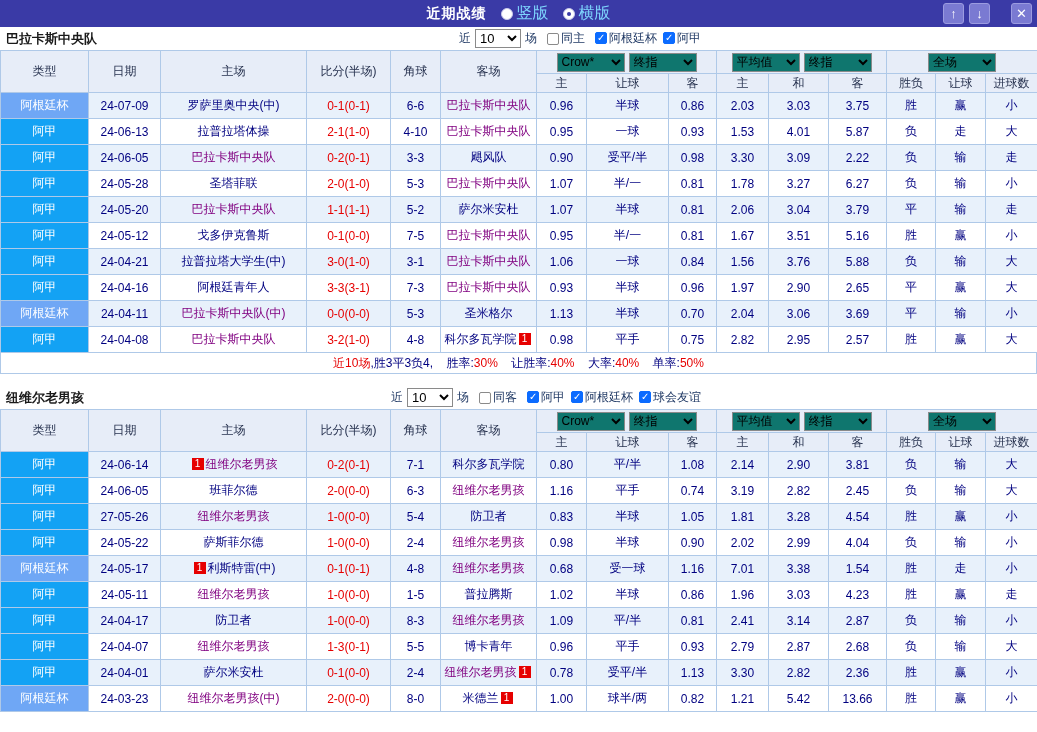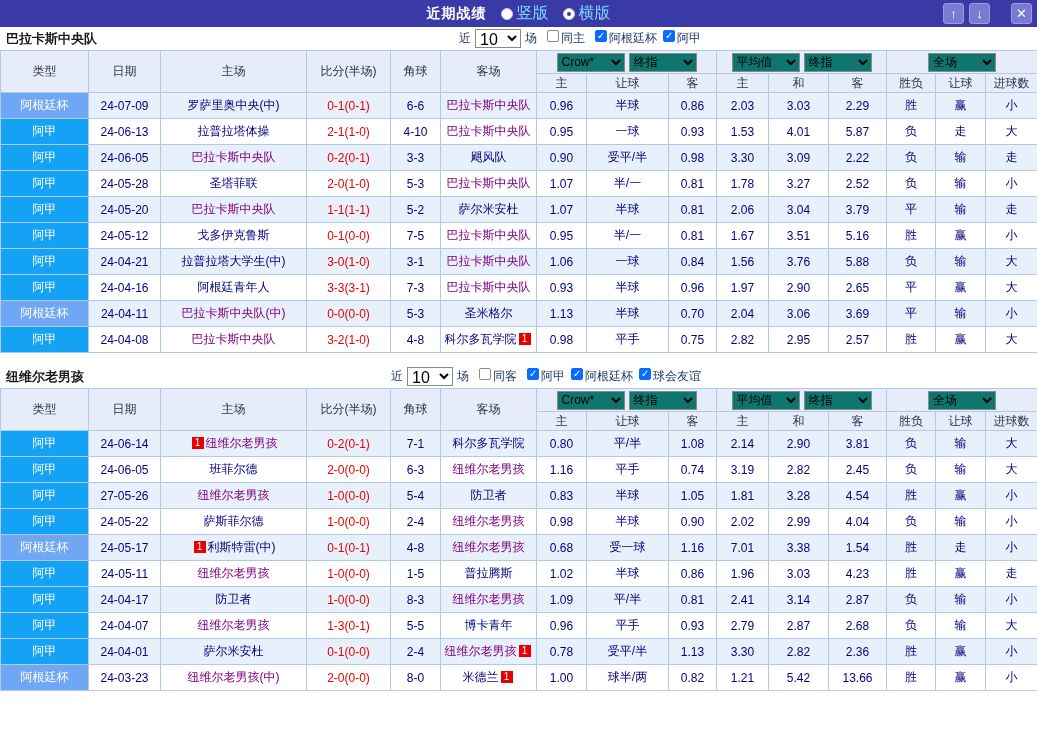--- a/index.html
+++ b/index.html
@@ -17,22 +17,22 @@
 .tb-actions{position:absolute;right:5px;top:3px;display:flex;gap:5px}
 .tb-btn{width:21px;height:21px;border:1px solid #9B9BE0;background:#7A7AD2;color:#fff;font-size:13px;line-height:18px;text-align:center;cursor:pointer;border-radius:3px;padding:0}
 .tb-btn.close{margin-left:16px}
 
 
 .section{margin:0}
 .section + .section{margin-top:12px}
 .section-header{height:23px;display:flex;align-items:center;padding:0 6px;white-space:nowrap}
 .team-title{font-weight:bold;color:#1a1a1a;font-size:13px}
 .filters{margin-left:auto;margin-right:330px;display:flex;align-items:center;gap:4px;color:#1F3864}
-.filters select{height:19px;font-size:16px;border:1px solid #8a8a8a;background:#fff;width:46px}
-.cb-opt{display:inline-flex;gap:2px;cursor:pointer;margin-left:6px;color:#1F3864}
+.filters select{height:19px;font-size:13px;border:1px solid #8a8a8a;background:#fff;width:46px}
+.cb-opt{display:inline-flex;align-items:center;gap:2px;cursor:pointer;margin-left:6px;color:#1F3864}
 .cb{width:12px;height:12px;border:1px solid #8a8a8a;background:#fff;display:inline-block;position:relative;border-radius:2px}
 .cb.checked{background:#0B6BFF;border-color:#0B6BFF}
 .cb.checked::after{content:"\2713";position:absolute;color:#fff;font-size:10px;left:1px;top:-1px;font-weight:bold}
 
 
 .grid{border-collapse:collapse;table-layout:fixed;width:1037px}
 .grid th,.grid td{border:1px solid #AFC9E8;text-align:center;overflow:hidden;white-space:nowrap;padding:0}
 .grid thead th{background:#E7EDF8;color:#27324F;font-weight:normal}
 .grid tr.h1 th{height:23px}
 .grid tr.h2 th{height:19px}
@@ -156,21 +156,21 @@
             <td class="date">24-07-09</td>
             <td class="team"><span class="plain">罗萨里奥中央(中)</span></td>
             <td class="score">0-1(0-1)</td>
             <td class="corner">6-6</td>
             <td class="team"><span class="hl">巴拉卡斯中央队</span></td>
             <td class="odds">0.96</td>
             <td class="odds">半球</td>
             <td class="odds">0.86</td>
             <td class="odds">2.03</td>
             <td class="odds">3.03</td>
-            <td class="odds">2.29</td>
+            <td class="odds">3.75</td>
             <td class="res res-r">胜</td>
             <td class="res res-r">赢</td>
             <td class="res res-b">小</td>
           </tr>
           <tr>
             <td class="type league">阿甲</td>
             <td class="date">24-06-13</td>
             <td class="team"><span class="plain">拉普拉塔体操</span></td>
             <td class="score">2-1(1-0)</td>
             <td class="corner">4-10</td>
@@ -207,21 +207,21 @@
             <td class="date">24-05-28</td>
             <td class="team"><span class="plain">圣塔菲联</span></td>
             <td class="score">2-0(1-0)</td>
             <td class="corner">5-3</td>
             <td class="team"><span class="hl">巴拉卡斯中央队</span></td>
             <td class="odds">1.07</td>
             <td class="odds">半/一</td>
             <td class="odds">0.81</td>
             <td class="odds">1.78</td>
             <td class="odds">3.27</td>
-            <td class="odds">2.52</td>
+            <td class="odds">6.27</td>
             <td class="res res-b">负</td>
             <td class="res res-b">输</td>
             <td class="res res-b">小</td>
           </tr>
           <tr>
             <td class="type league">阿甲</td>
             <td class="date">24-05-20</td>
             <td class="team"><span class="hl">巴拉卡斯中央队</span></td>
             <td class="score">1-1(1-1)</td>
             <td class="corner">5-2</td>
@@ -317,20 +317,27 @@
             <td class="odds">2.82</td>
             <td class="odds">2.95</td>
             <td class="odds">2.57</td>
             <td class="res res-r">胜</td>
             <td class="res res-r">赢</td>
             <td class="res res-r">大</td>
           </tr>
         </tbody>
     </table>
 
+    <div class="summary">
+      <span class="s-red">近10场</span><span class="s-navy">,胜3平3负4,</span>
+      <span class="stat"><span class="s-navy">胜率:</span><span class="s-red">30%</span></span>
+      <span class="stat"><span class="s-navy">让胜率:</span><span class="s-red">40%</span></span>
+      <span class="stat"><span class="s-navy">大率:</span><span class="s-red">40%</span></span>
+      <span class="stat"><span class="s-navy">单率:</span><span class="s-red">50%</span></span>
+    </div>
   </div>
 
   <div class="section">
     <div class="section-header">
       <span class="team-title">纽维尔老男孩</span>
       <div class="filters">
         <span>近</span>
         <select><option>10</option></select>
         <span>场</span>
         <label class="cb-opt">

